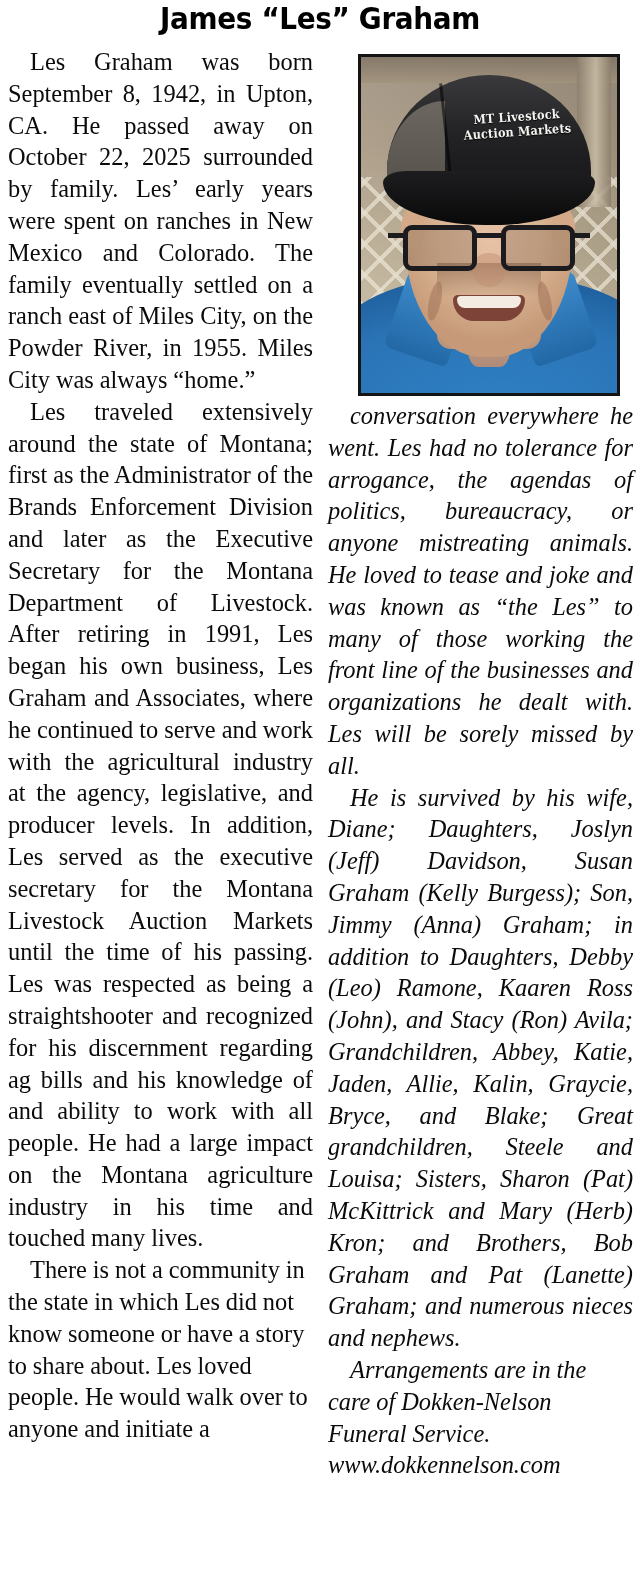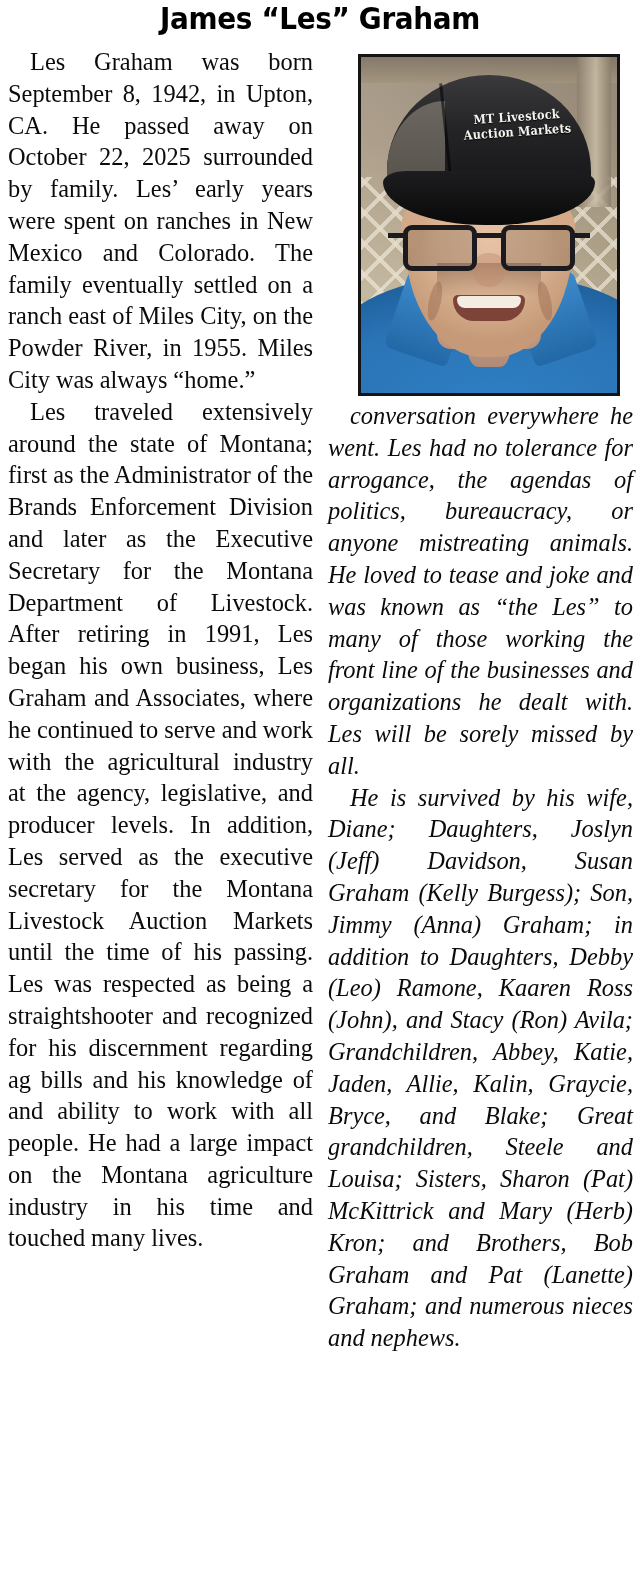--- a/index.html
+++ b/index.html
@@ -291,21 +291,23 @@
     </div>
 
   </div>
 </div>
 
 <div class="columns">
 
   <div class="col col-left">
     <p>Les Graham was born September 8, 1942, in Upton, CA. He passed away on October 22, 2025 surrounded by family. Les’ early years were spent on ranches in New Mexico and Colorado. The family eventually settled on a ranch east of Miles City, on the Powder River, in 1955. Miles City was always “home.”</p>
     <p>Les traveled extensively around the state of Montana; first as the Administrator of the Brands Enforcement Division and later as the Executive Secretary for the Montana Department of Livestock. After retiring in 1991, Les began his own business, Les Graham and Associates, where he continued to serve and work with the agricultural industry at the agency, legislative, and producer levels. In addition, Les served as the executive secretary for the Montana Livestock Auction Markets until the time of his passing. Les was respected as being a straightshooter and recognized for his discernment regarding ag bills and his knowledge of and ability to work with all people. He had a large impact on the Montana agriculture industry in his time and touched many lives.</p>
+    <p class="last-of-col">There is not a community in the state in which Les did not know someone or have a story to share about. Les loved people. He would walk over to anyone and initiate a</p>
   </div>
 
   <div class="col col-right">
     <div class="photo-spacer"></div>
     <p>conversation everywhere he went. Les had no tolerance for arrogance, the agendas of politics, bureaucracy, or anyone mistreating animals. He loved to tease and joke and was known as “the Les” to many of those working the front line of the businesses and organizations he dealt with. Les will be sorely missed by all.</p>
     <p>He is survived by his wife, Diane; Daughters, Joslyn (Jeff) Davidson, Susan Graham (Kelly Burgess); Son, Jimmy (Anna) Graham; in addition to Daughters, Debby (Leo) Ramone, Kaaren Ross (John), and Stacy (Ron) Avila; Grandchildren, Abbey, Katie, Jaden, Allie, Kalin, Graycie, Bryce, and Blake; Great grandchildren, Steele and Louisa; Sisters, Sharon (Pat) McKittrick and Mary (Herb) Kron; and Brothers, Bob Graham and Pat (Lanette) Graham; and numerous nieces and nephews.</p>
+    <p class="last-of-col">Arrangements are in the care of Dokken-Nelson Funeral Service. www.dokkennelson.com</p>
   </div>
 
 </div>
 
 </body></html>

